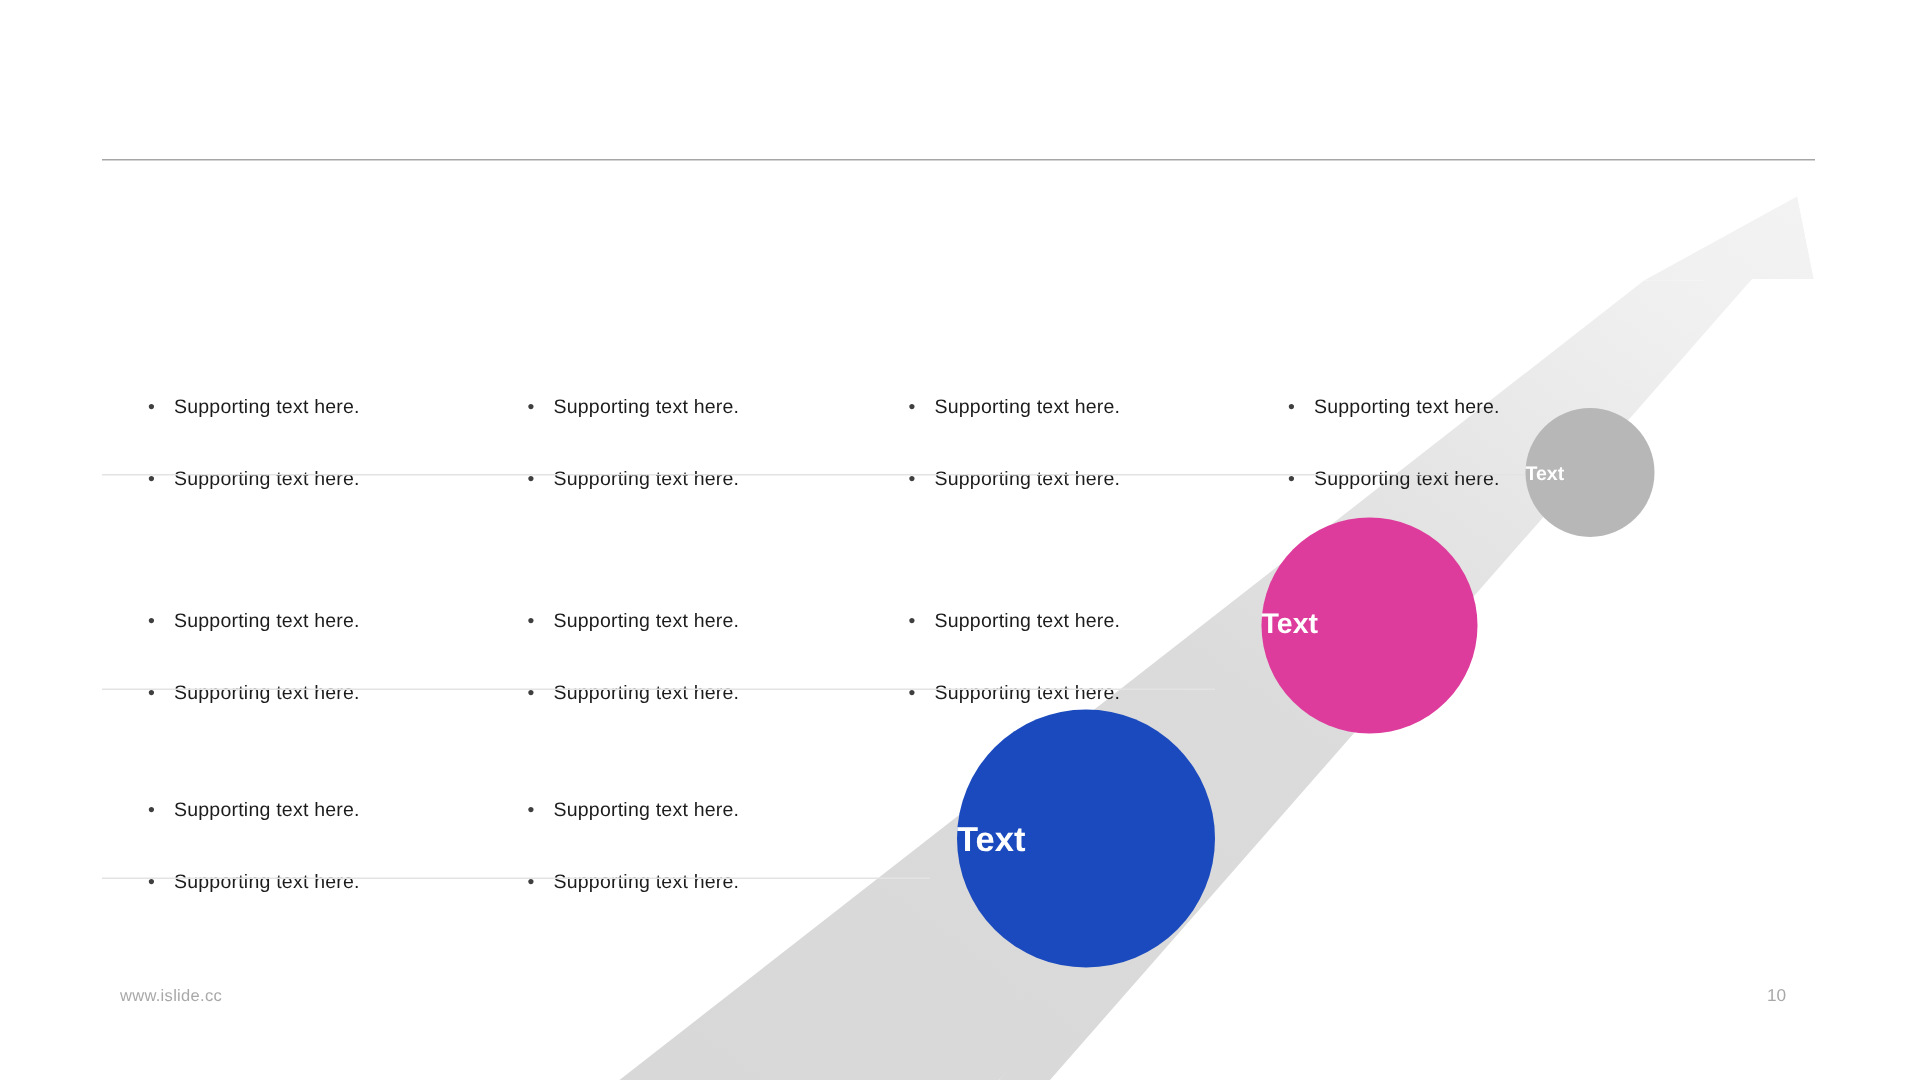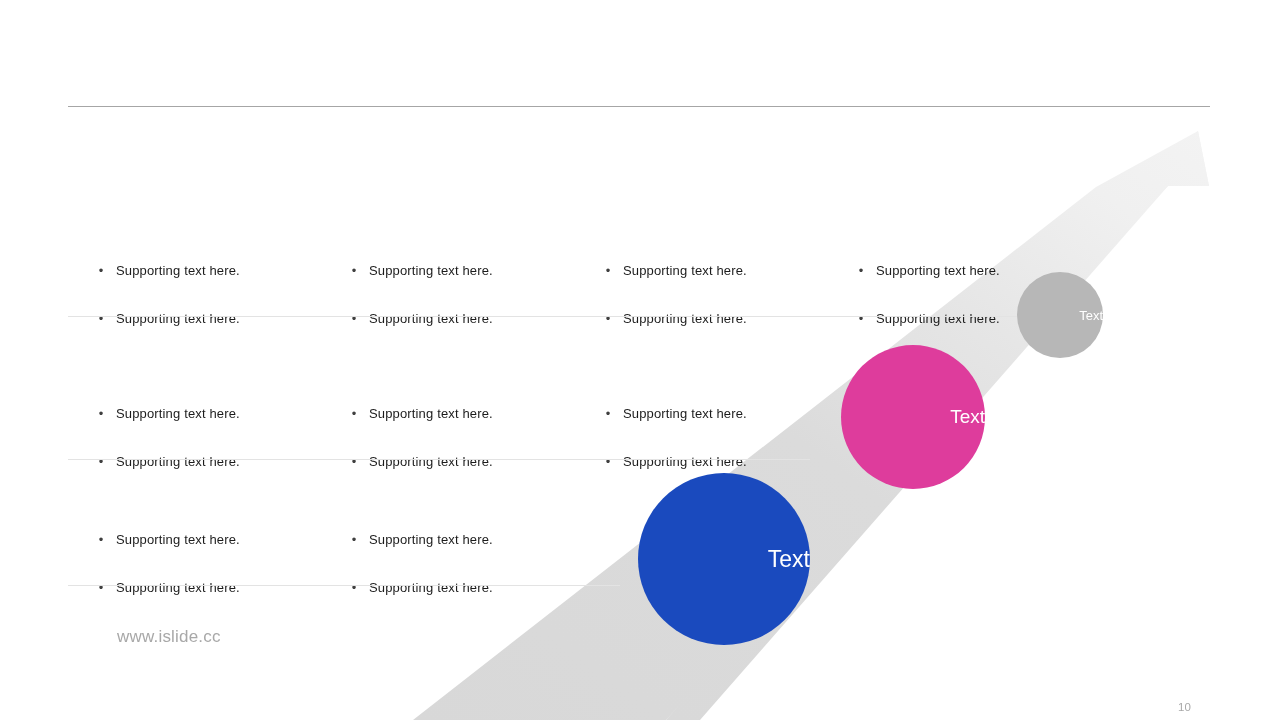--- a/index.html
+++ b/index.html
@@ -85,23 +85,23 @@
     letter-spacing: 0.15px;
     line-height: 24px;
   }
 
   
   .circle {
     position: absolute;
     border-radius: 50%;
     display: flex;
     align-items: center;
-    justify-content: flex-end;
+    justify-content: flex-start;
     color: #ffffff;
-    font-weight: normal;
+    font-weight: bold;
   }
   .circle-blue {
     left: 638px;
     top: 473px;
     width: 172px;
     height: 172px;
     background: #1a4ABE;
     font-size: 23px;
   }
   .circle-pink {
@@ -118,33 +118,31 @@
     width: 86px;
     height: 86px;
     background: #B7B7B7;
     font-size: 13px;
   }
 
   
   .footer-url {
     position: absolute;
     left: 80px;
-    top: 627px;
-    font-size: 17px;
+    top: 658px;
+    font-size: 11px;
     color: #a8a8a8;
     letter-spacing: 0.2px;
-    margin-left: 37px;
   }
   .footer-page {
     position: absolute;
     left: 1178px;
     top: 658px;
     font-size: 11.5px;
     color: #a8a8a8;
-    margin-top: 43px;
   }
 </style>
 </head>
 <body>
 
 <div id="slide">
 
   <svg class="arrow-layer" viewBox="0 0 1280 720" width="1280" height="720" preserveAspectRatio="none" aria-hidden="true">
     <defs>
       <linearGradient id="arrowGrad" x1="0" y1="1" x2="1" y2="0">

